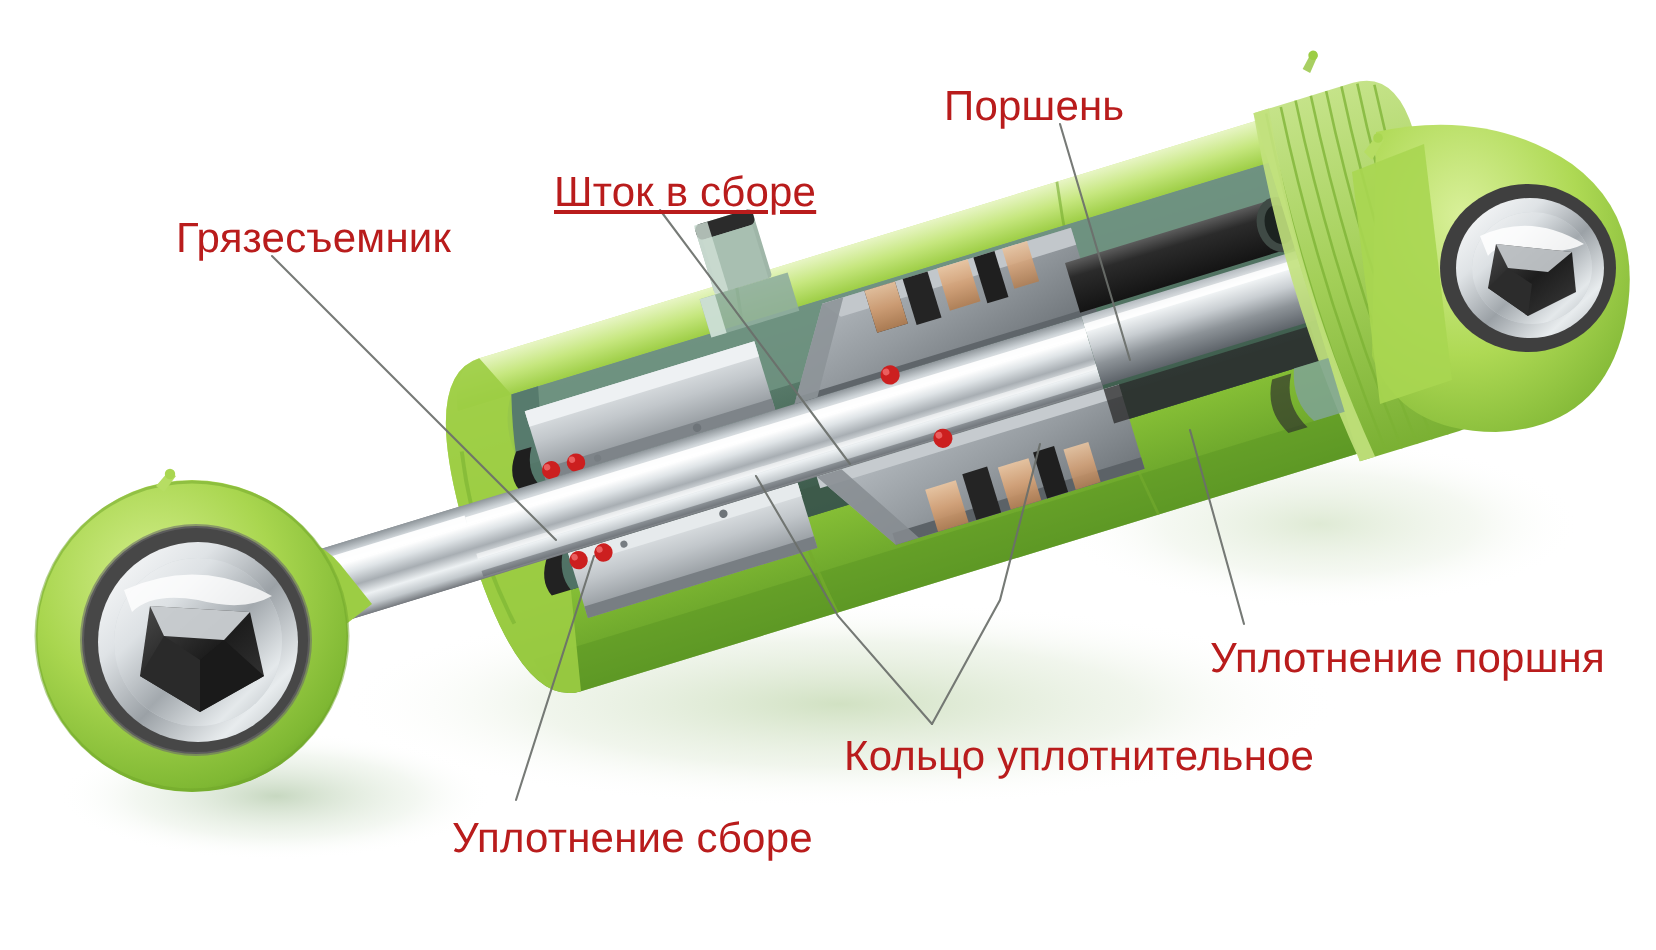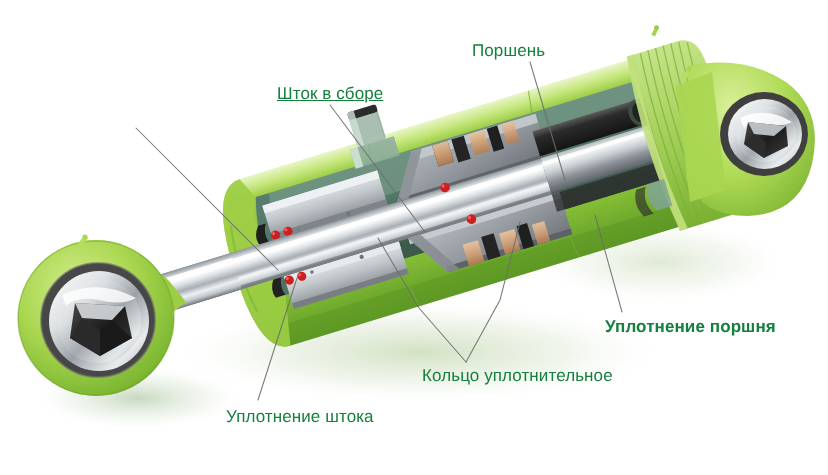--- a/index.html
+++ b/index.html
@@ -7,32 +7,32 @@
   #stage{
     position:relative;
     width:828px;height:475px;
     background:#ffffff;
     overflow:hidden;
     font-family:"Liberation Sans","DejaVu Sans",sans-serif;
   }
   #art{position:absolute;left:0;top:0;width:828px;height:475px;}
   .lbl{
     position:absolute;
-    color:#15803d;
+    color:#b91c1c;
     font-family:"Liberation Sans","DejaVu Sans",sans-serif;
-    font-size:17px;
+    font-size:21px;
     line-height:1.1;
     white-space:nowrap;
     letter-spacing:.1px;
     text-rendering:geometricPrecision;
   }
   .lbl.l-dirt   {left:88px;  top:108px;}
   .lbl.l-rodasm {left:277px; top:85px;text-decoration:underline;}
   .lbl.l-piston {left:472px; top:42px;}
-  .lbl.l-pseal  {left:605px; top:318px;font-weight:bold;}
+  .lbl.l-pseal  {left:605px; top:318px;}
   .lbl.l-ring   {left:422px; top:367px;text-align:center;}
   .lbl.l-rseal  {left:226px; top:408px;}
 </style>
 </head>
 <body>
 
 <div id="stage">
 
   <svg id="art" viewBox="0 0 828 475" xmlns="http://www.w3.org/2000/svg">
     <defs>
@@ -375,19 +375,20 @@
       <path d="M 136 128 L 278 270"></path>
       <path d="M 330 105 L 425 232"></path>
       <path d="M 530 62 L 565 180"></path>
       <path d="M 622 312 L 595 215"></path>
       <path d="M 466 362 L 419 308 L 378 238"></path>
       <path d="M 466 362 L 500 300 L 520 222"></path>
       <path d="M 258 400 L 297 278"></path>
     </g>
   </svg>
 
+  <div class="lbl l-dirt">Грязесъемник</div>
   <div class="lbl l-rodasm">Шток в сборе</div>
   <div class="lbl l-piston">Поршень</div>
   <div class="lbl l-pseal">Уплотнение поршня</div>
   <div class="lbl l-ring">Кольцо уплотнительное</div>
-  <div class="lbl l-rseal">Уплотнение штока</div>
+  <div class="lbl l-rseal">Уплотнение сборе</div>
 
 </div>
 
 </body></html>

